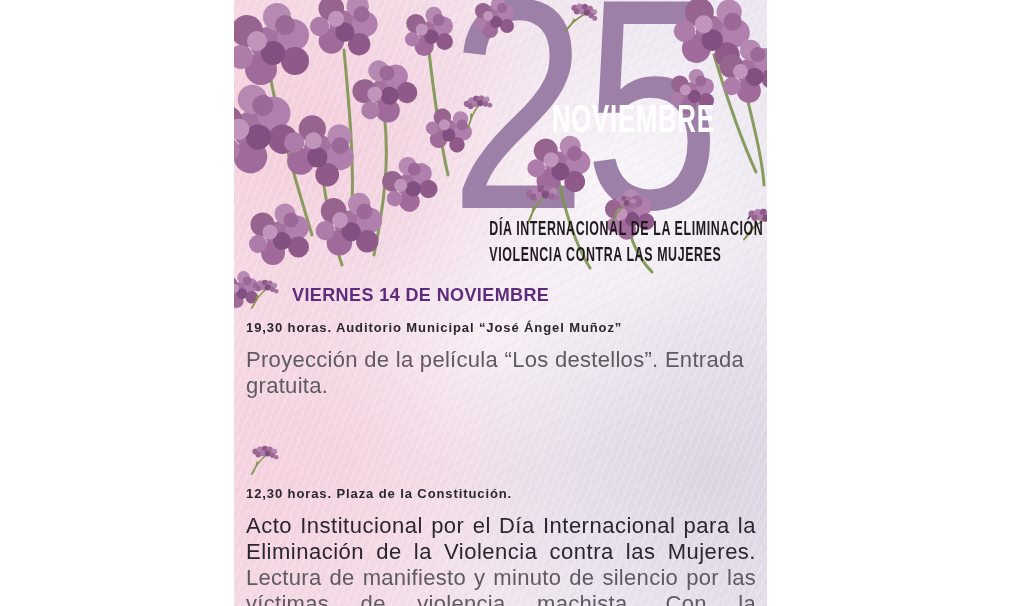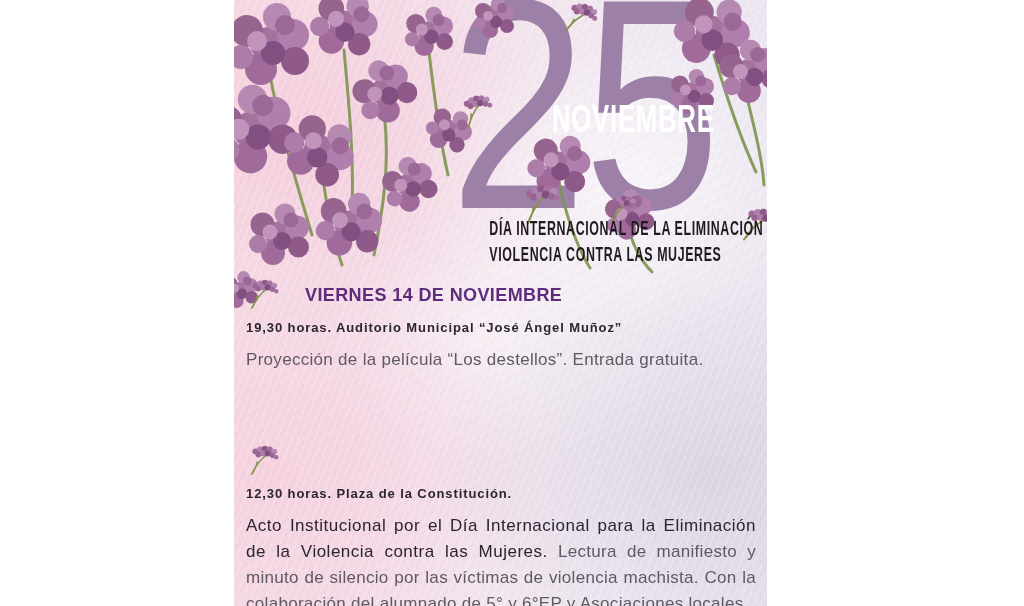--- a/index.html
+++ b/index.html
@@ -40,28 +40,28 @@
   }
   .subtitle-line{
     font-size:20px;line-height:26px;font-weight:700;color:#201a1e;
     letter-spacing:1px;transform:scaleX(0.62);transform-origin:center top;white-space:nowrap;
   }
   .events{position:absolute;left:12px;width:510px;z-index:3;}
   .ev1{top:280px;} .ev2{top:366px;} .ev3{top:446px;}
   .event-head{display:flex;align-items:center;gap:12px;height:30px;margin-bottom:2px;}
   .event-head svg{flex:0 0 auto;}
   .event-head h2{
-    margin:13px;font-size:18px;font-weight:700;color:#5e2c7c;letter-spacing:0.4px;white-space:nowrap;
+    margin:0;font-size:18px;font-weight:700;color:#5e2c7c;letter-spacing:0.4px;white-space:nowrap;
   }
   .bold-line{
     margin:6px 0 0;font-size:13px;line-height:24px;font-weight:700;color:#2a2530;
     letter-spacing:0.9px;white-space:nowrap;
   }
   .body-line{
-    margin:7px 0 0;font-size:17px;line-height:26px;font-weight:400;color:#5f5962;
+    margin:7px 0 0;font-size:22px;line-height:26px;font-weight:400;color:#5f5962;
     letter-spacing:0.3px;
   }
   .just{text-align:justify;}
   .just .strong{font-weight:400;color:#2a2530;letter-spacing:0.5px;margin-top:31px;}
 </style>
 </head>
 <body>
 
 <div class="canvas">
   <div class="poster">

